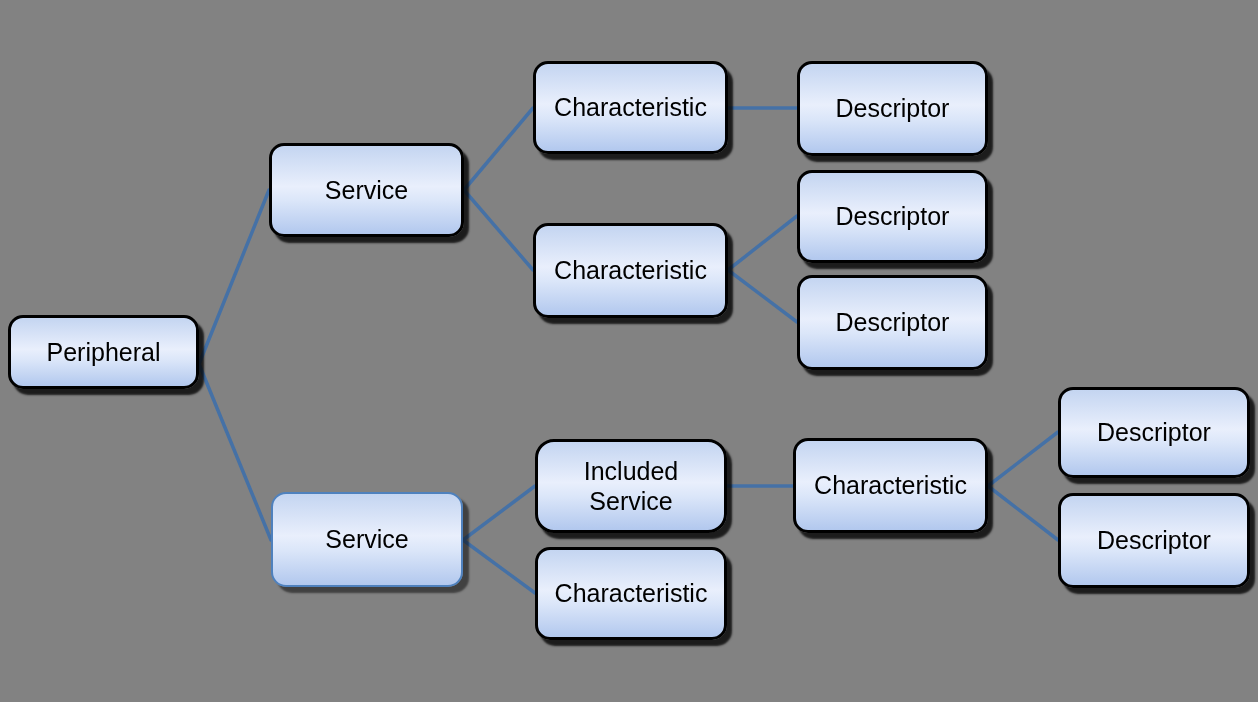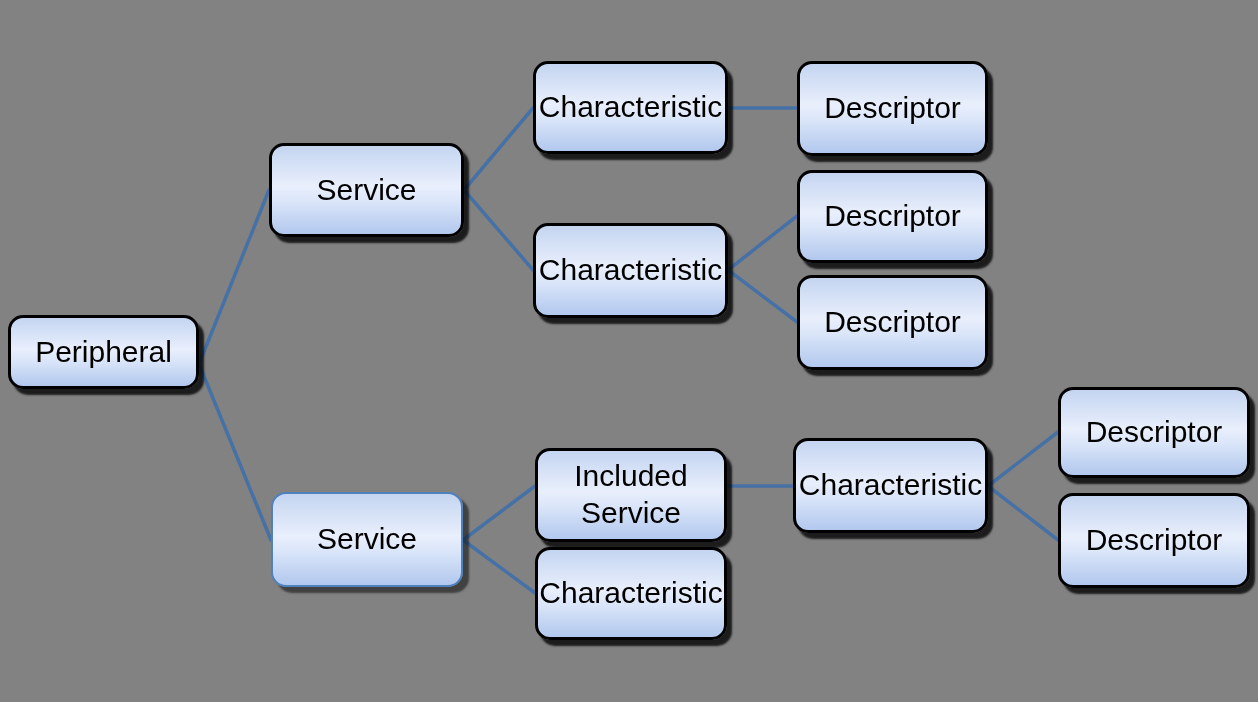--- a/index.html
+++ b/index.html
@@ -32,38 +32,38 @@
     box-sizing: border-box;
     border: 3px solid #000000;
     border-radius: 15px;
     background: linear-gradient(180deg, #c4d5f1 0%, #e9effc 46%, #dbe6f9 62%, #b2c8ee 100%);
     box-shadow: 5px 6px 2px rgba(0,0,0,0.78);
     display: flex;
     align-items: center;
     justify-content: center;
     text-align: center;
     color: #000000;
-    font-size: 30px;
+    font-size: 25px;
     line-height: 1.22;
     padding: 2px 12px;
   }
   .node--accent {
     border: 2.5px solid #4f81bd;
     box-shadow: 6px 6px 2px rgba(0,0,0,0.5);
   }
   
   .n-peripheral        { left: 8px;    top: 315px; width: 191px; height: 74px; }
   .n-service-1         { left: 269px;  top: 143px; width: 195px; height: 94px; }
   .n-characteristic-1  { left: 533px;  top: 61px;  width: 195px; height: 93px; }
   .n-descriptor-1      { left: 797px;  top: 61px;  width: 191px; height: 95px; }
   .n-characteristic-2  { left: 533px;  top: 223px; width: 195px; height: 95px; }
   .n-descriptor-2      { left: 797px;  top: 170px; width: 191px; height: 93px; }
   .n-descriptor-3      { left: 797px;  top: 275px; width: 191px; height: 95px; }
   .n-service-2         { left: 271px;  top: 492px; width: 192px; height: 95px; }
-  .n-included-service  { left: 535px;  top: 448px; width: 192px; height: 94px; }
+  .n-included-service  { left: 535px;  top: 439px; width: 192px; height: 94px; border-radius: 19px; }
   .n-characteristic-3  { left: 535px;  top: 547px; width: 192px; height: 93px; }
   .n-characteristic-4  { left: 793px;  top: 438px; width: 195px; height: 95px; }
   .n-descriptor-4      { left: 1058px; top: 387px; width: 192px; height: 91px; }
   .n-descriptor-5      { left: 1058px; top: 493px; width: 192px; height: 95px; }
 </style>
 </head>
 <body>
 
 <div class="stage">
 

